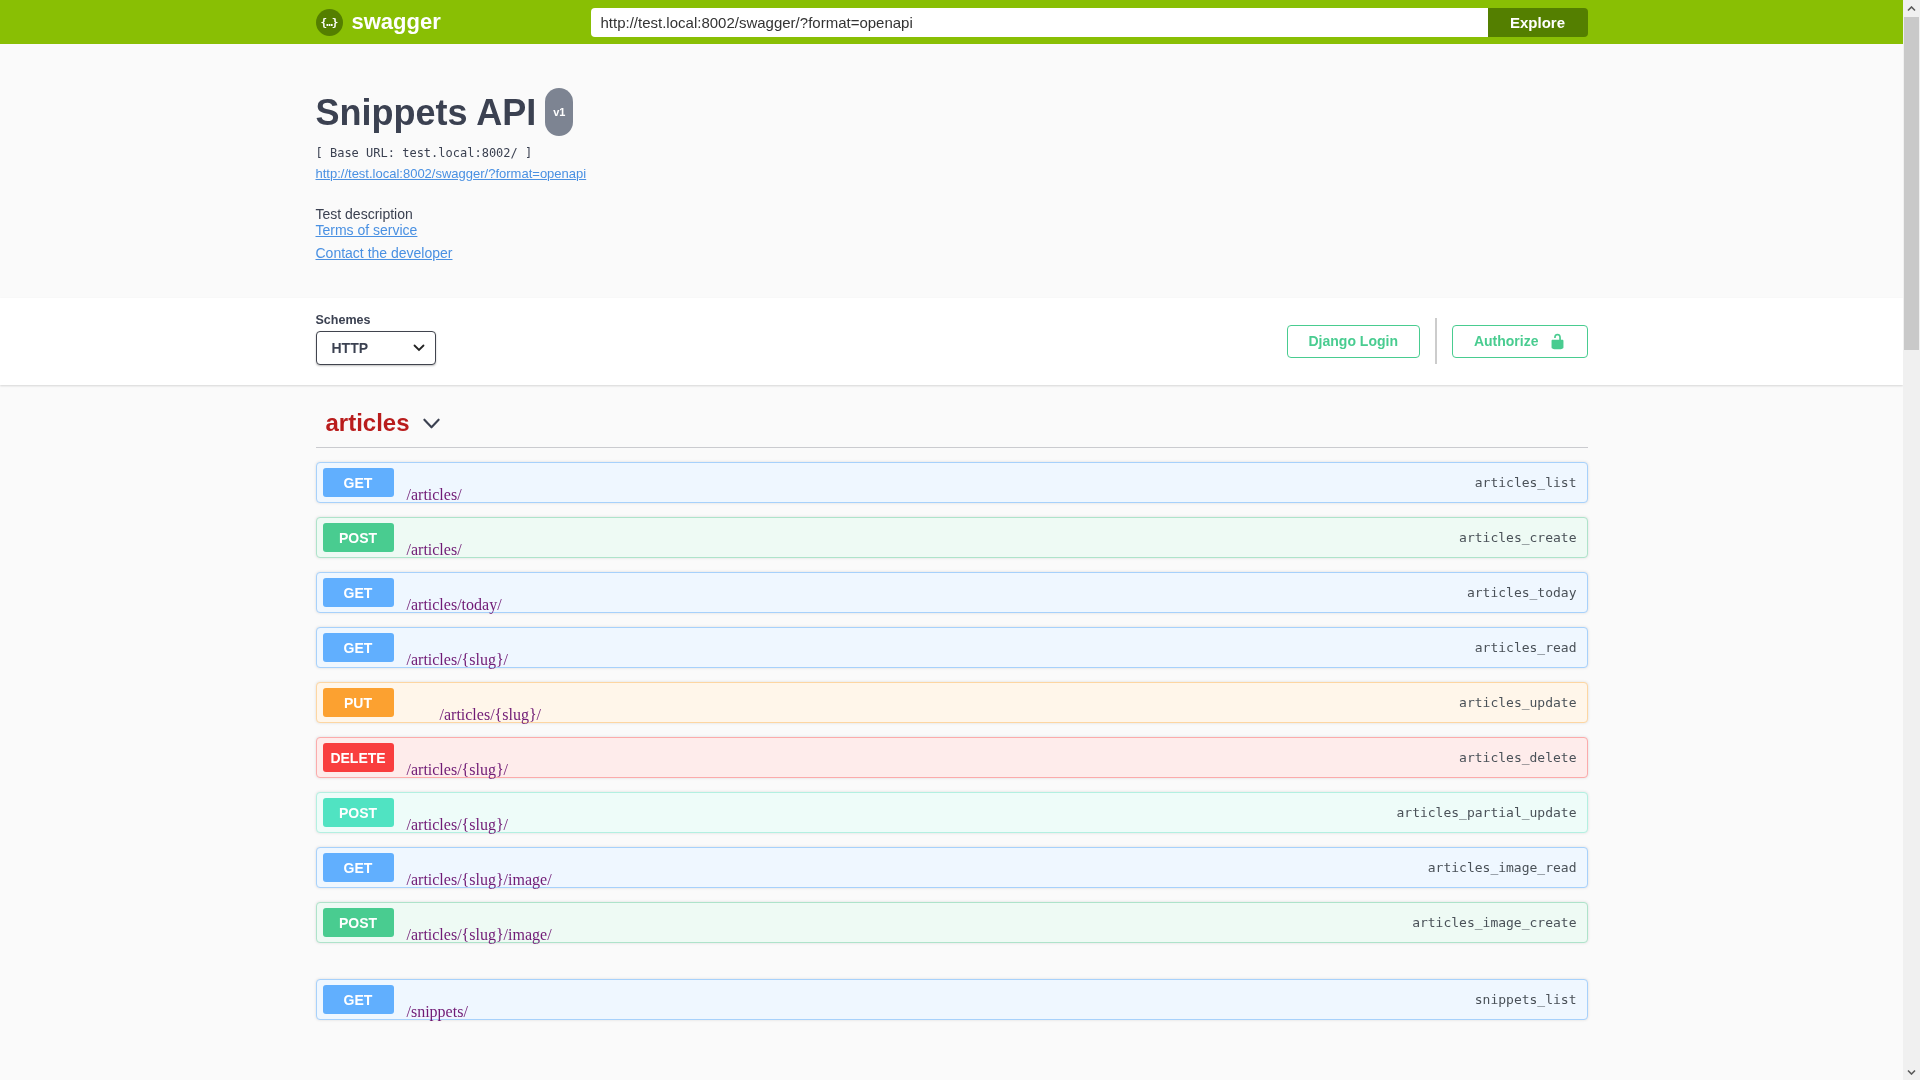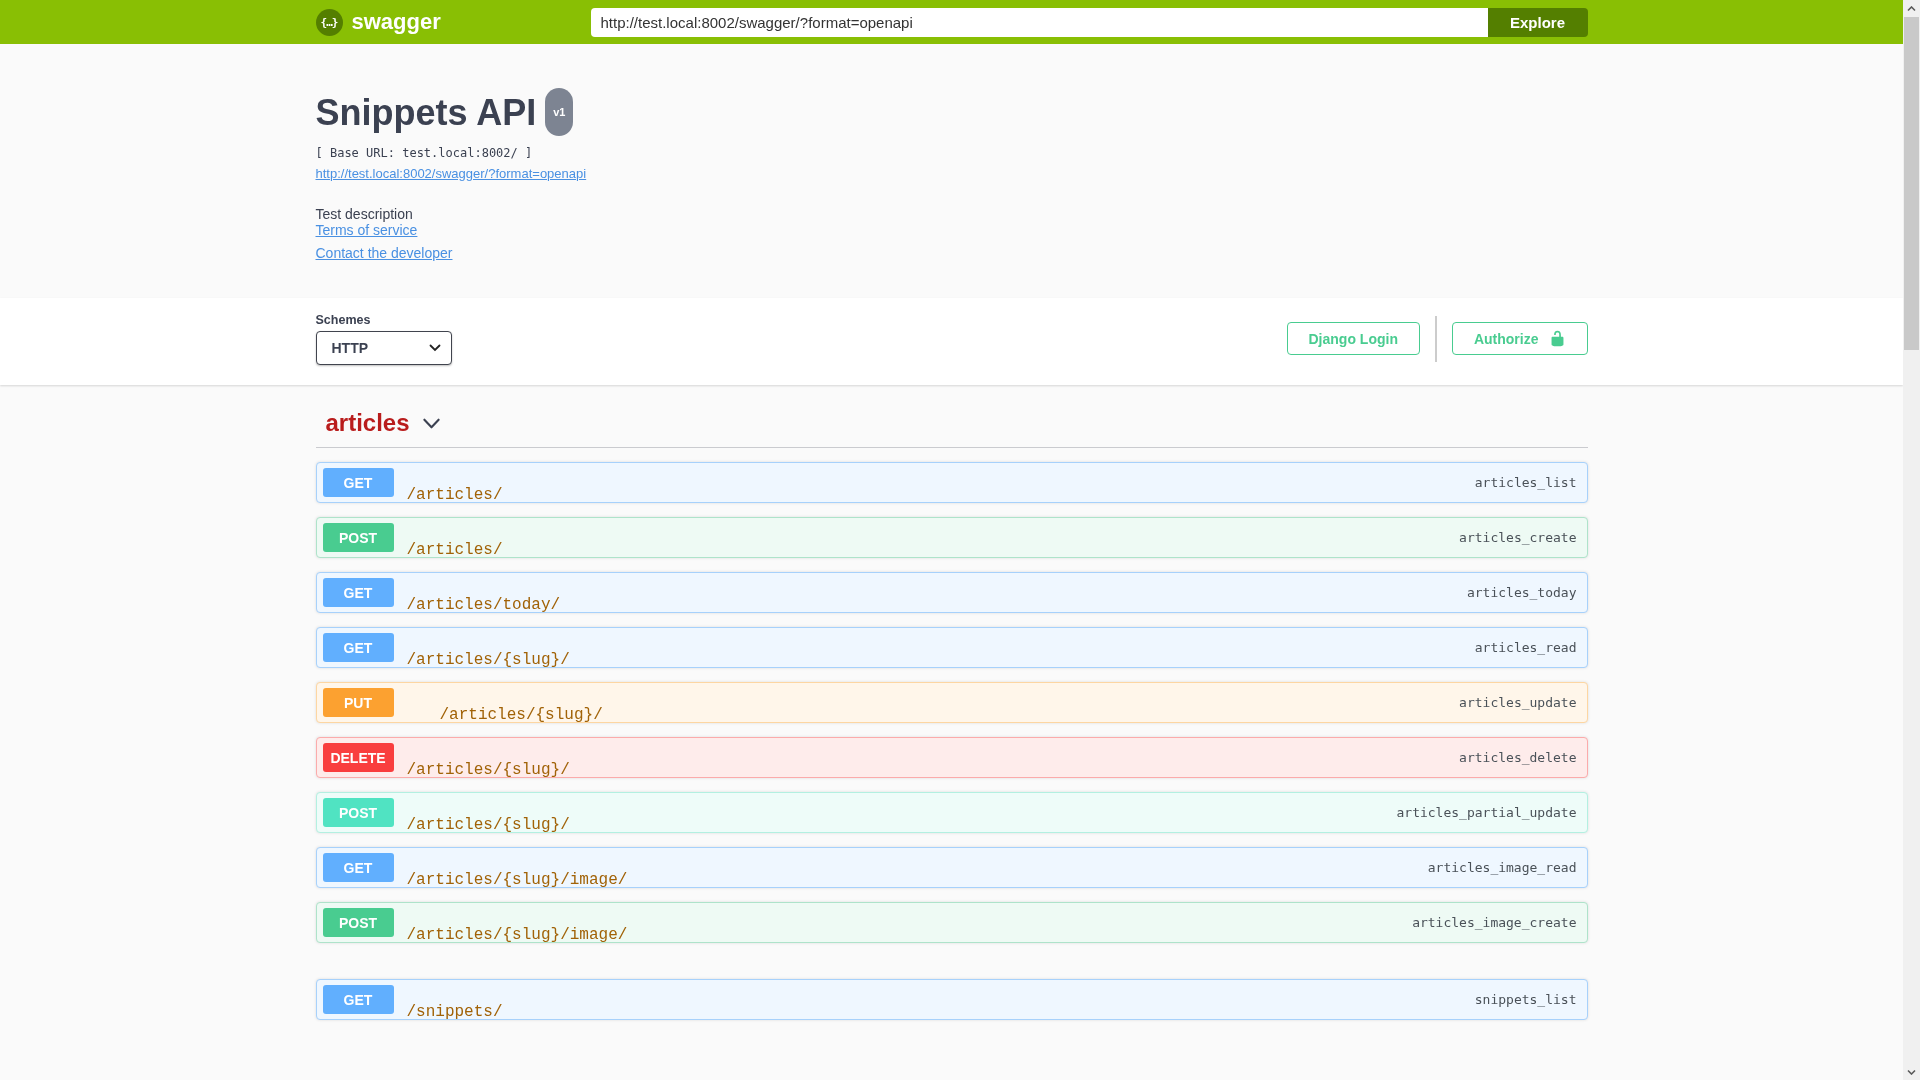--- a/index.html
+++ b/index.html
@@ -59,24 +59,24 @@
   .tos-link { }
   .contact-link { margin-top: 7px; }
   .license-text { margin-top: 8px; font-size: 15px; color: #3b4151; }
 
   
   .scheme-container {
     background: #ffffff;
     box-shadow: 0 1px 2px 0 rgba(0,0,0,0.15);
     padding: 15px 0 20px 0;
   }
-  .scheme-container .wrapper { display: flex; justify-content: space-between; }
+  .scheme-container .wrapper { display: flex; align-items: flex-end; justify-content: space-between; }
   .schemes-label { font-size: 12.5px; font-weight: bold; color: #3b4151; display: block; margin-bottom: 4px; }
   .schemes-select {
-    position: relative; width: 136px; height: 34px;
+    position: relative; width: 120px; height: 34px;
     background: #ffffff; border: 1px solid #41444e; border-radius: 4px;
     box-shadow: 0 1px 2px 0 rgba(0,0,0,0.25);
     display: flex; align-items: center;
     padding: 0 30px 0 15px; cursor: pointer;
   }
   .schemes-select .sel-text { font-size: 14px; font-weight: bold; color: #3b4151; }
   .schemes-select svg { position: absolute; right: 10px; top: 12px; }
 
   .auth-wrapper { display: flex; align-items: center; margin-bottom: 1px; }
   .btn-outline-green {
@@ -107,22 +107,22 @@
     padding: 0 10px 0 6px; cursor: pointer;
   }
   .opblock-method {
     min-width: 71px; height: 29px; border-radius: 3px;
     color: #ffffff; font-size: 14px; font-weight: bold;
     display: flex; align-items: center; justify-content: center;
     text-align: center; padding: 0 6px;
   }
   .opblock-path {
     margin-left: 13px;
-    font-family: Liberation Mono, monospace;
-    font-size: 16px; color: #a16207; margin-top: 24px;
+    font-family: Liberation Serif, serif;
+    font-size: 16px; color: #701a75; margin-top: 24px;
   }
   .opblock-id {
     margin-left: auto;
     font-family: "DejaVu Sans Mono", monospace;
     font-size: 13px; color: #4a5158;
   }
 
   
   .scrollbar {
     position: fixed; top: 0; right: 0; width: 17px; height: 1080px;

